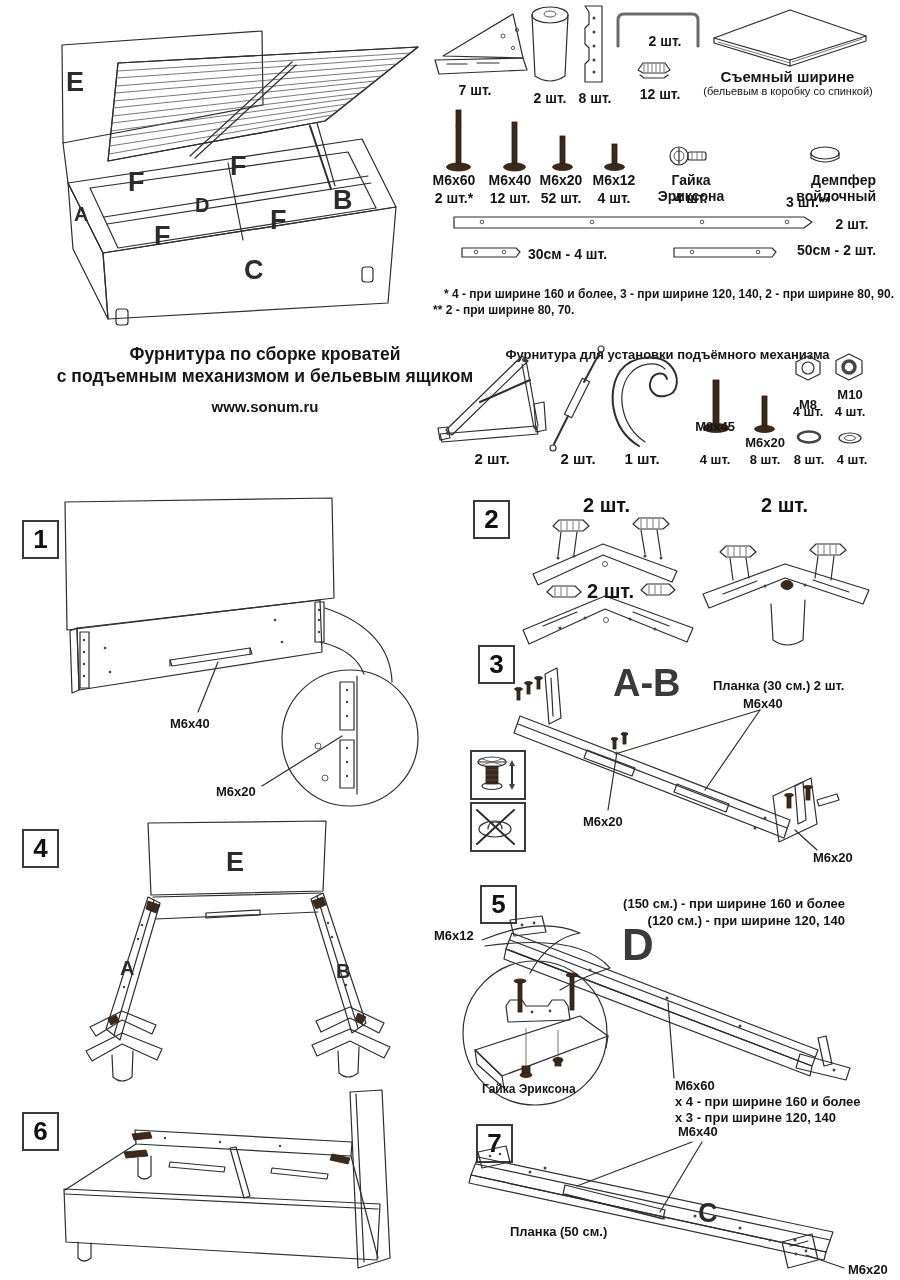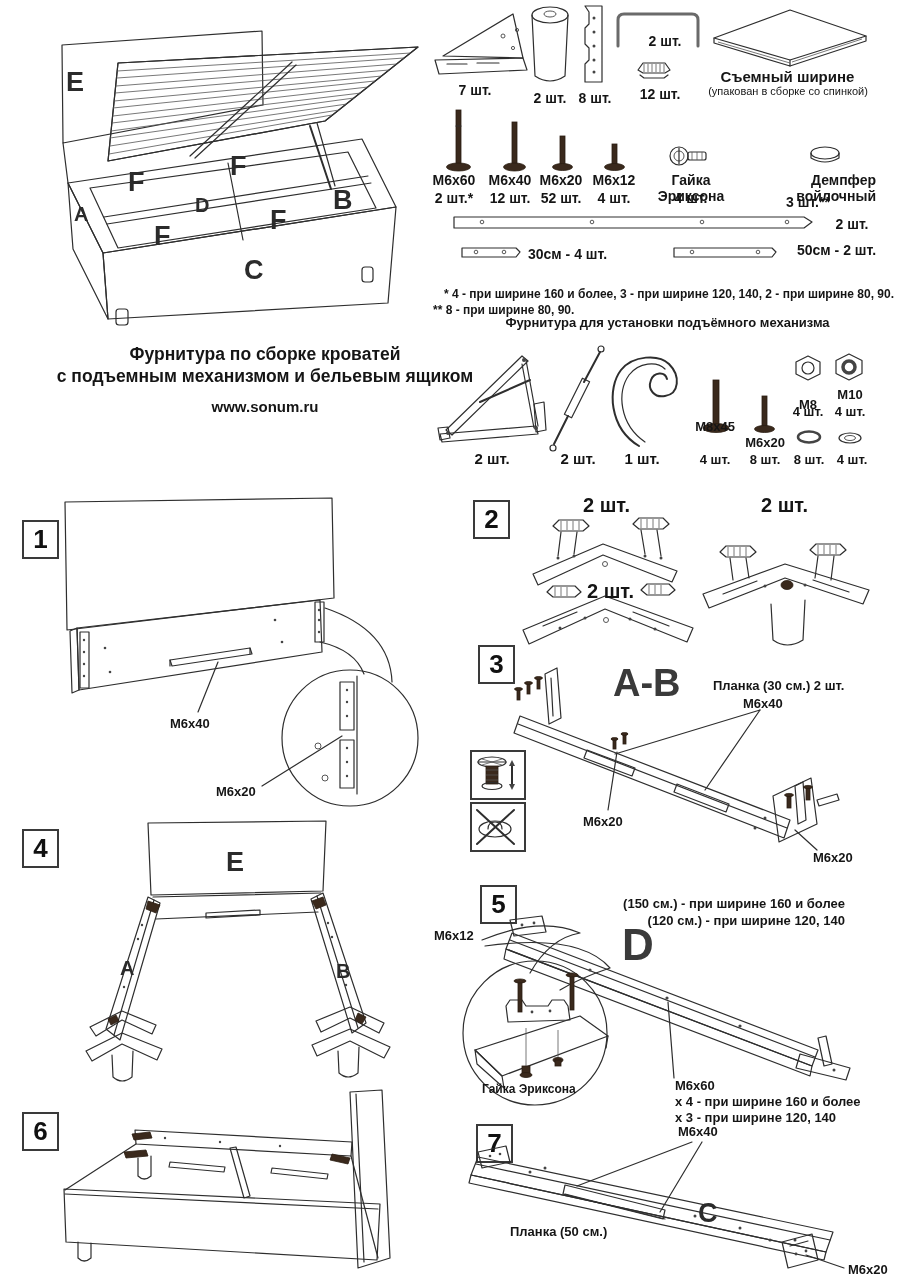--- a/index.html
+++ b/index.html
@@ -133,21 +133,21 @@
 <div class="lbl s14" style="left:630px;top:86px;width:60px;">12 шт.</div>
 
 <svg style="left:712px;top:8px;" width="158" height="62" viewBox="0 0 158 62">
   <polygon class="ln" points="78,2 154,28 78,52 2,30"></polygon>
   <path class="ln" d="M2,30 L2,35 L78,58 L78,52"></path>
   <path class="ln" d="M154,28 L154,33 L78,58"></path>
   <path class="thin" d="M6,34 L78,55"></path>
     <path class="thin" d="M150,31 L80,54"></path>
 </svg>
 <div class="lbl s15" style="left:705px;top:68px;width:165px;">Съемный ширине</div>
-<div class="lbl s11" style="left:698px;top:85px;width:180px;">(упакован в сборке со спинкой)</div>
+<div class="lbl s11" style="left:698px;top:85px;width:180px;">(бельевым в коробку со спинкой)</div>
 
 <svg style="left:444px;top:108px;" width="30" height="66" viewBox="0 0 30 66">
   <rect class="dark" x="12" y="2" width="5" height="56"></rect>
     <line class="ln" x1="12" y1="18" x2="17" y2="18"></line>
   <ellipse class="dark" cx="14.5" cy="59" rx="12" ry="4"></ellipse>
 </svg>
 <svg style="left:500px;top:120px;" width="30" height="54" viewBox="0 0 30 54">
   <rect class="dark" x="12" y="2" width="5" height="44"></rect>
   <ellipse class="dark" cx="14.5" cy="47" rx="11" ry="4"></ellipse>
 </svg>
@@ -203,23 +203,23 @@
 </svg>
 <div class="lbl s14 left" style="left:528px;top:246px;width:110px;">30см - 4 шт.</div>
 <svg style="left:672px;top:246px;" width="106" height="14" viewBox="0 0 106 14">
   <polygon class="ln" points="2,2 100,2 104,6 100,11 2,11"></polygon>
   <circle class="hole" cx="20" cy="6" r="1.8"></circle>
     <circle class="hole" cx="86" cy="6" r="1.8"></circle>
 </svg>
 <div class="lbl s14 left" style="left:784px;top:242px;width:110px;margin-left:13px;">50см - 2 шт.</div>
 
 <div class="lbl s12 left" style="left:438px;top:288px;width:465px;margin-left:6px;">* 4 - при ширине 160 и более, 3 - при ширине 120, 140, 2 - при ширине 80, 90.</div>
-<div class="lbl s12 left" style="left:433px;top:304px;width:465px;">** 8 - при ширине 80, 90.</div>
-
-<div class="lbl s13" style="left:500px;top:316px;width:335px;">Фурнитура для установки подъёмного механизма</div>
+<div class="lbl s12 left" style="left:433px;top:304px;width:465px;">** 2 - при ширине 80, 70.</div>
+
+<div class="lbl s13" style="left:500px;top:348px;width:335px;">Фурнитура для установки подъёмного механизма</div>
 
 <svg style="left:438px;top:348px;" width="118" height="98" viewBox="0 0 118 98">
   <polygon class="ln" points="2,86 98,78 100,86 4,94"></polygon>
   <polygon class="ln" points="8,82 84,8 90,13 14,87"></polygon>
   <line class="ln" x1="88" y1="12" x2="100" y2="78"></line>
   <line class="ln" x1="84" y1="16" x2="96" y2="80"></line>
   <line class="ln2" x1="42" y1="54" x2="92" y2="32"></line>
   <polygon class="ln" points="96,56 106,54 108,82 98,84"></polygon>
   <polygon class="ln" points="0,80 10,79 12,90 2,92"></polygon>
   <circle class="dot" cx="86" cy="12" r="2"></circle>

